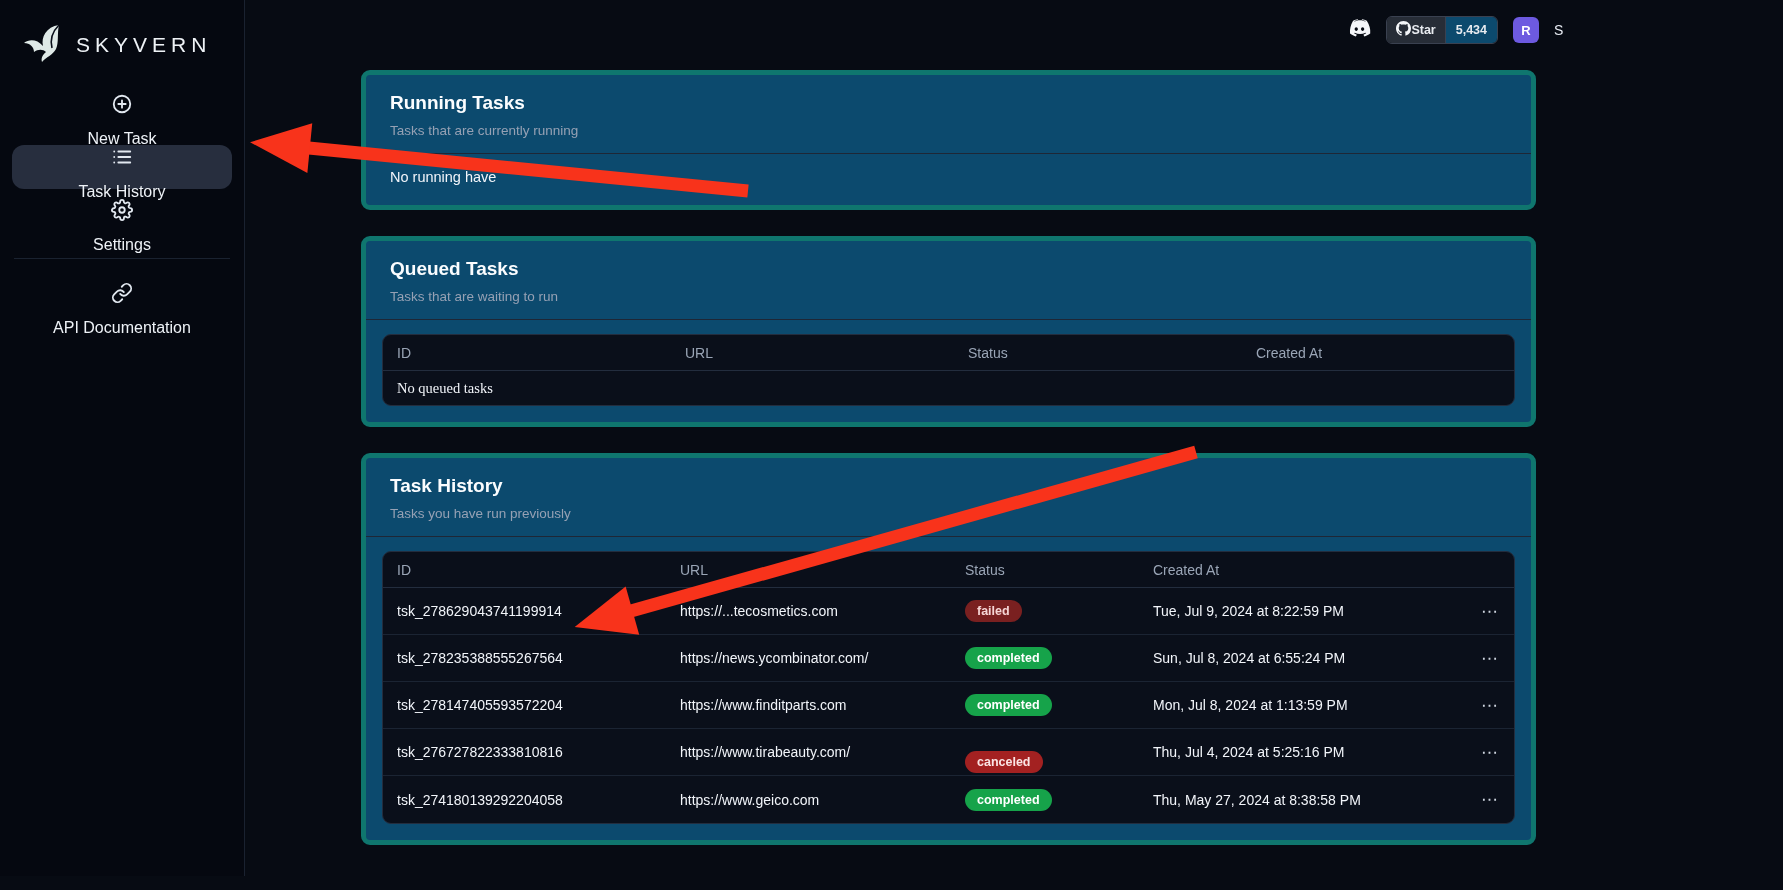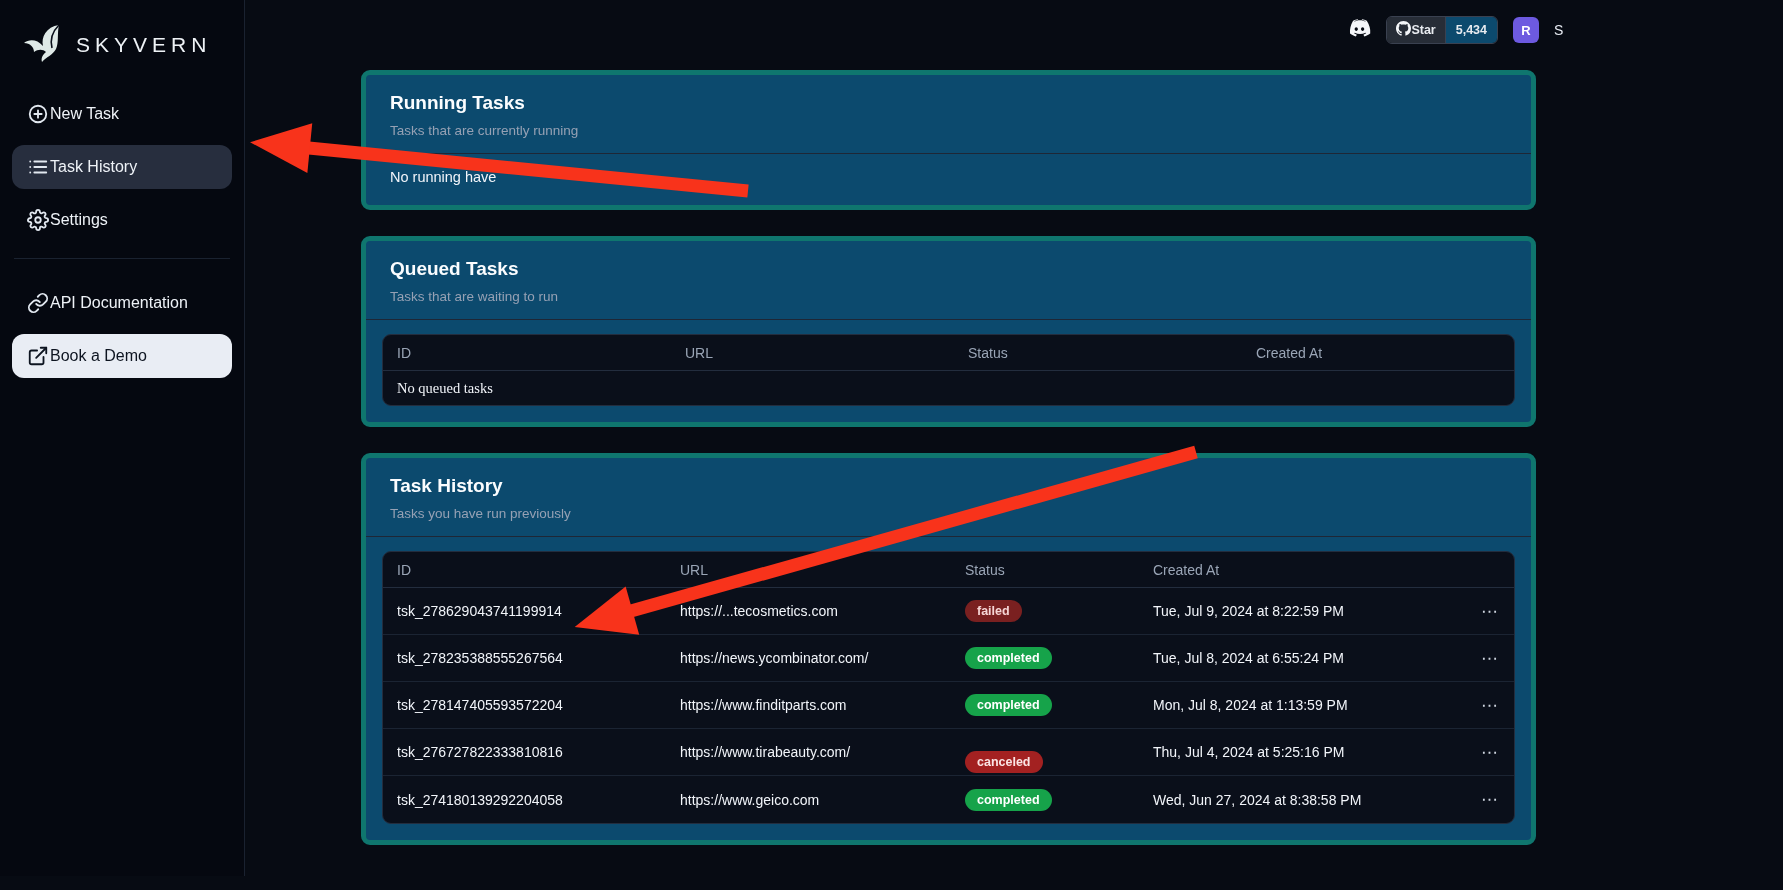--- a/index.html
+++ b/index.html
@@ -6,22 +6,22 @@
   html,body { margin:0; padding:0; background:#05080f; }
   body { font-family:"Liberation Sans", sans-serif; color:#e8ecf3; }
 
   .app { position:relative; width:1783px; height:890px; overflow:hidden; background:#070b13; }
 
   
   .sidebar { position:absolute; left:0; top:0; bottom:14px; width:245px; background:#050810;
              border-right:1px solid #1a2230; padding:16px 12px; }
   .logo { display:flex; align-items:center; gap:10px; padding:6px 10px 24px; }
   .logo-text { font-size:21px; letter-spacing:5px; color:#eef2f6; font-weight:500; }
-  .nav-item { display:flex; align-items:center; height:44px; padding:0 14px;
-              border-radius:12px; color:#eef2f7; font-size:16px; cursor:pointer; margin-bottom:9px; }
+  .nav-item { display:flex; align-items:center; gap:14px; height:44px; padding:0 14px;
+              border-radius:12px; color:#eef2f7; font-size:16px; cursor:pointer; margin-bottom:9px;flex-direction:column; }
   .nav-item.active { background:#272e3e; }
   .nav-item.demo-pill { background:#e9edf4; }
   .nav-item.demo-pill .nav-label { color:#0d1420; font-weight:500; }
   .nav-icon { width:24px; height:24px; display:flex; align-items:center; justify-content:center; flex:0 0 24px; }
   .nav-label { white-space:nowrap; }
   .sidebar-divider { height:1px; background:#1a2230; margin:16px 2px 22px; }
 
   
   .topbar { position:absolute; top:16px; right:217px; display:flex; align-items:center; gap:15px; height:28px; }
   .icon-btn { display:flex; align-items:center; justify-content:center; background:none; border:none; cursor:pointer; padding:0; }
@@ -120,30 +120,20 @@
     <div class="nav-item">
       <span class="nav-icon">
         <svg class="stroke-icon" width="22" height="22" viewBox="0 0 24 24">
             <path d="M10 13a5 5 0 0 0 7.54.54l3-3a5 5 0 0 0-7.07-7.07l-1.72 1.71"></path>
             <path d="M14 11a5 5 0 0 0-7.54-.54l-3 3a5 5 0 0 0 7.07 7.07l1.71-1.71"></path>
           </svg>
       </span>
       <span class="nav-label">API Documentation</span>
     </div>
 
-    <div class="nav-item demo-pill">
-      <span class="nav-icon">
-        <svg class="stroke-dark" width="22" height="22" viewBox="0 0 24 24">
-            <path d="M18 13v6a2 2 0 0 1-2 2H5a2 2 0 0 1-2-2V8a2 2 0 0 1 2-2h6"></path>
-            <polyline points="15 3 21 3 21 9"></polyline>
-            <line x1="10" y1="14" x2="21" y2="3"></line>
-          </svg>
-      </span>
-      <span class="nav-label">Book a Demo</span>
-    </div>
   </aside>
 
   <main class="main">
 
     <div class="topbar">
       <button class="icon-btn">
         <span>
           <svg width="26" height="22" viewBox="0 0 27 22">
               <path d="M22.6 2.4A21 21 0 0 0 17.7.9l-.3.6c1.9.5 3.2 1.1 4.3 1.9-1.9-.9-3.9-1.6-6.2-1.6s-4.3.7-6.2 1.6c1.1-.8 2.4-1.4 4.3-1.9L13.3.9a21 21 0 0 0-4.9 1.5C5.7 6.9 4.9 11.3 5.2 15.6c2.1 1.5 4.1 2.4 6.1 3.1l1-1.7c-1-.3-2-.9-2.9-1.5l.7-.5c1.8.9 3.6 1.3 5.6 1.3s3.8-.4 5.6-1.3l.7.5c-.9.6-1.9 1.2-2.9 1.5l1 1.7c2-.7 4-1.6 6.1-3.1.4-5-.9-8.8-3.6-13.2zM11.7 13c-.9 0-1.7-.9-1.7-1.9s.8-1.9 1.7-1.9 1.7.9 1.7 1.9-.8 1.9-1.7 1.9zm6.6 0c-.9 0-1.7-.9-1.7-1.9s.8-1.9 1.7-1.9 1.7.9 1.7 1.9-.8 1.9-1.7 1.9z" fill="#f4f6f9"></path>
             </svg>
@@ -217,21 +207,21 @@
               <span>https://...tecosmetics.com</span>
               <span><span class="badge badge-failed">failed</span></span>
               <span>Tue, Jul 9, 2024 at 8:22:59 PM</span>
               <button class="dots">⋯</button>
             </div>
 
             <div class="trow grid-history">
               <span>tsk_278235388555267564</span>
               <span>https://news.ycombinator.com/</span>
               <span><span class="badge badge-completed">completed</span></span>
-              <span>Tue, Jul 8, 2024 at 6:55:24 PM</span>
+              <span>Sun, Jul 8, 2024 at 6:55:24 PM</span>
               <button class="dots">⋯</button>
             </div>
 
             <div class="trow grid-history">
               <span>tsk_278147405593572204</span>
               <span>https://www.finditparts.com</span>
               <span><span class="badge badge-completed">completed</span></span>
               <span>Mon, Jul 8, 2024 at 1:13:59 PM</span>
               <button class="dots">⋯</button>
             </div>
@@ -241,21 +231,21 @@
               <span>https://www.tirabeauty.com/</span>
               <span><span class="badge badge-canceled">canceled</span></span>
               <span>Thu, Jul 4, 2024 at 5:25:16 PM</span>
               <button class="dots">⋯</button>
             </div>
 
             <div class="trow grid-history">
               <span>tsk_274180139292204058</span>
               <span>https://www.geico.com</span>
               <span><span class="badge badge-completed">completed</span></span>
-              <span>Wed, Jun 27, 2024 at 8:38:58 PM</span>
+              <span>Thu, May 27, 2024 at 8:38:58 PM</span>
               <button class="dots">⋯</button>
             </div>
 
           </div>
         </div>
       </section>
 
     </div>
   </main>
 

